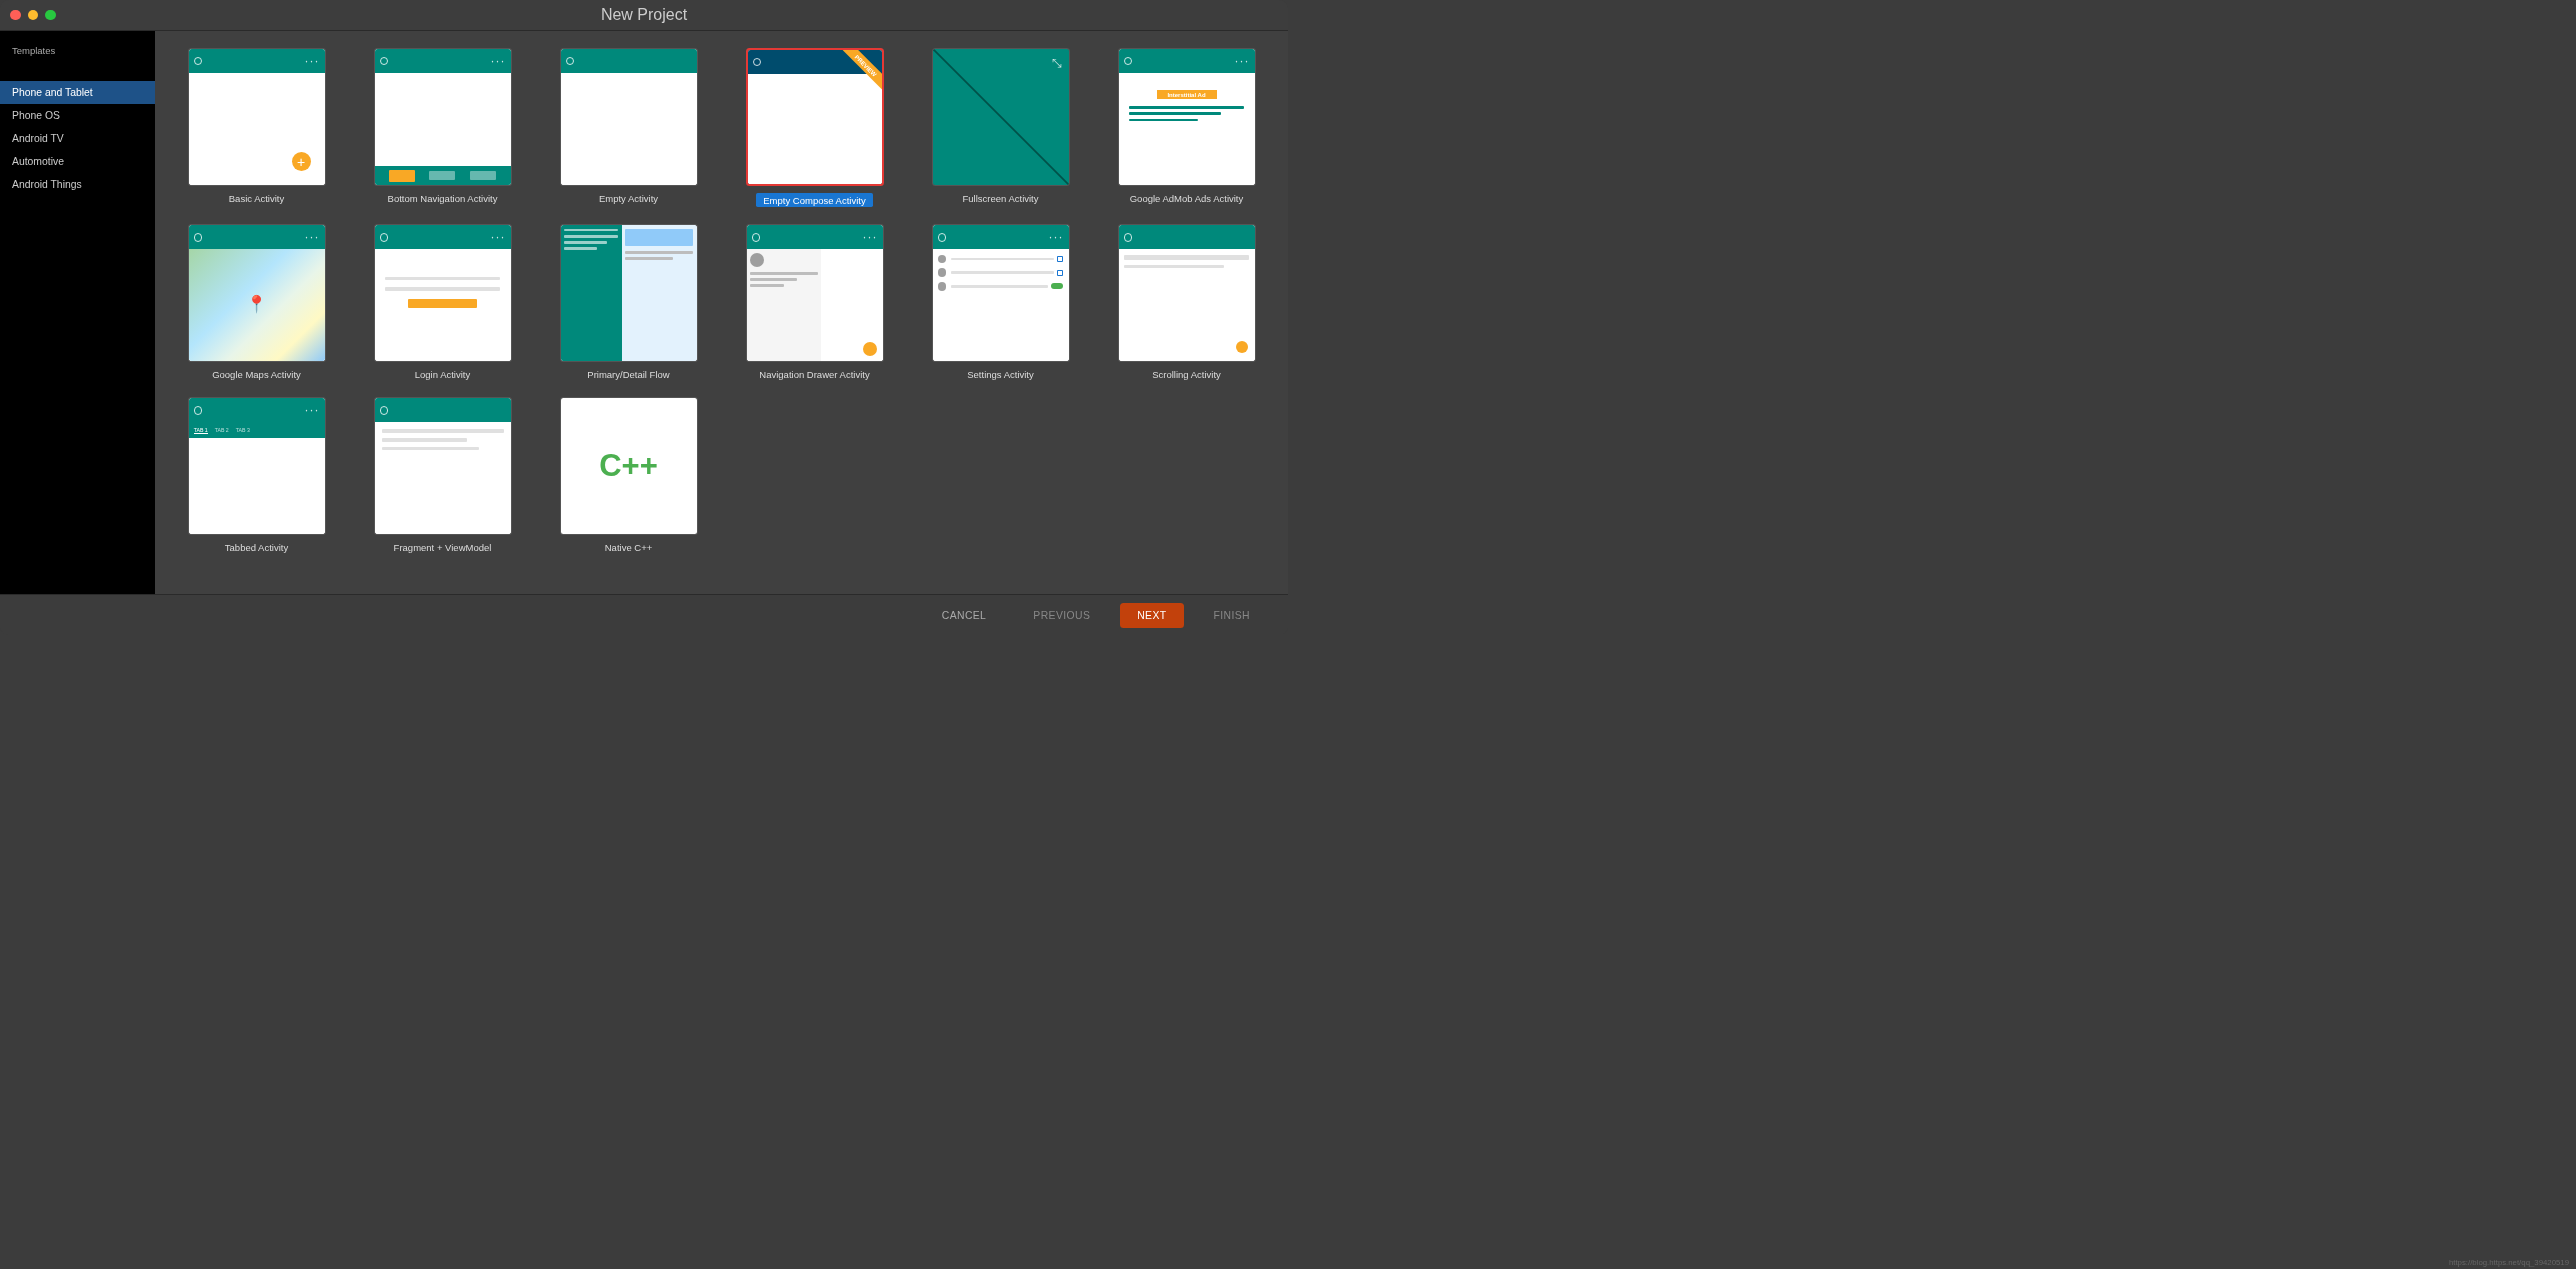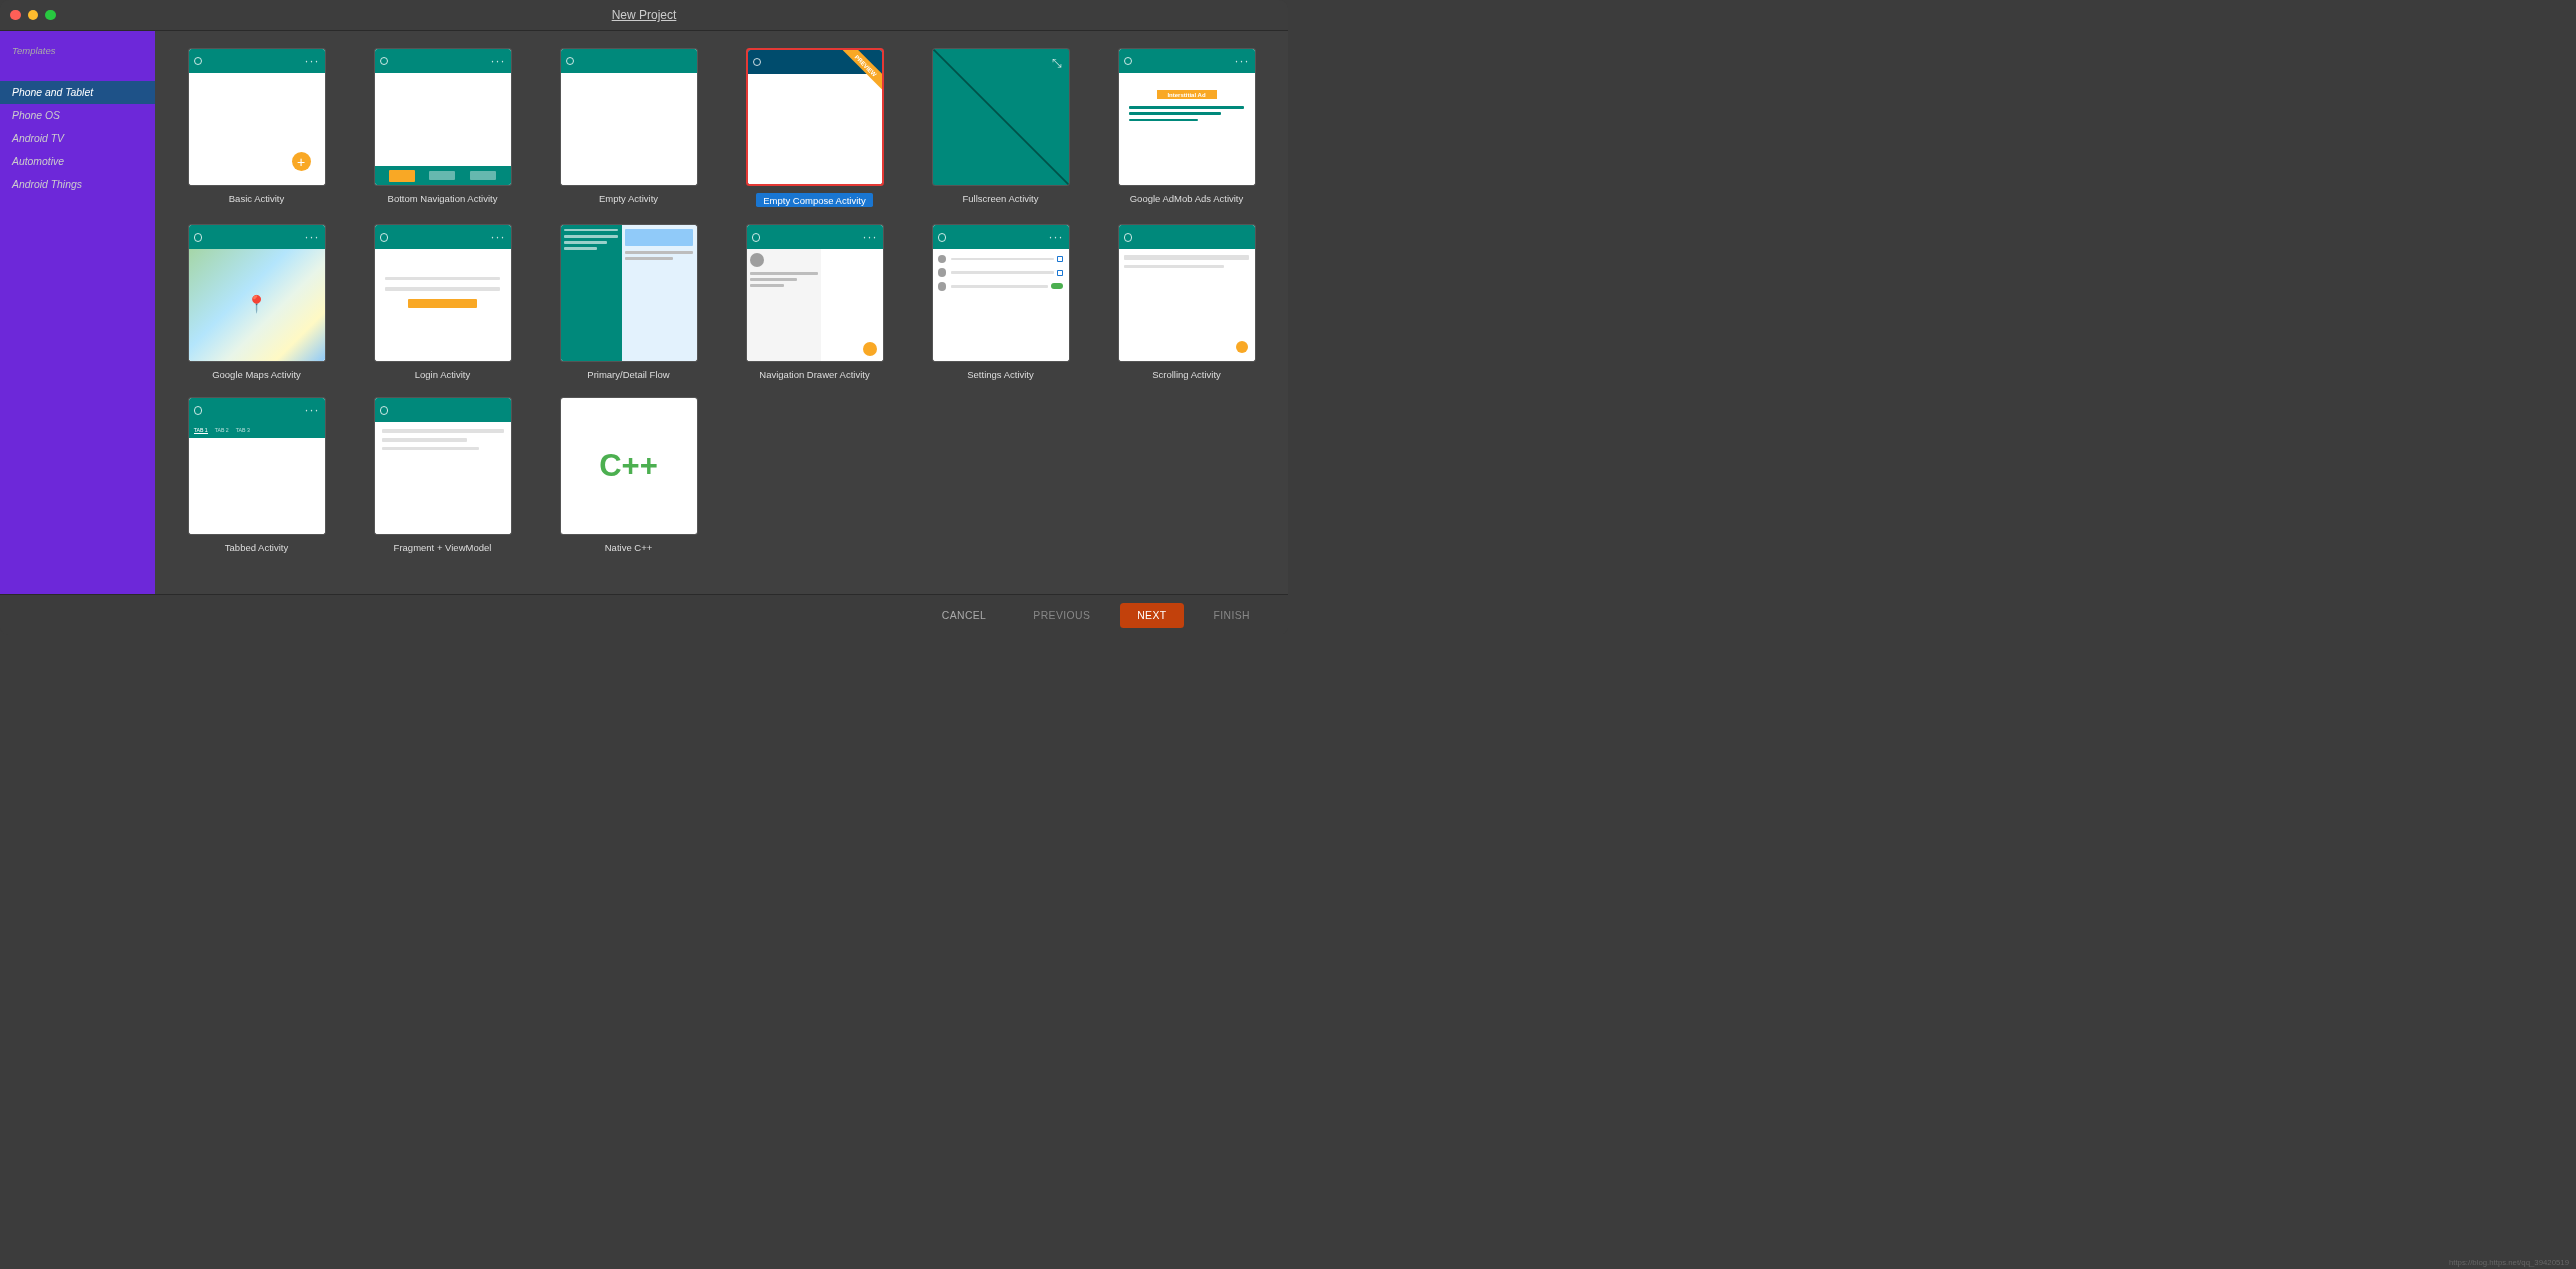--- a/index.html
+++ b/index.html
@@ -29,34 +29,32 @@
     }
     .tb-btn {
       width: 10.4px; height: 10.4px;
       border-radius: 50%;
     }
     .tb-close { background: #ff5f57; }
     .tb-min { background: #febc2e; }
     .tb-max { background: #28c840; }
     .title-text {
       color: #ccc;
-      font-size: 12px;
+      font-size: 16px;
       font-weight: 500;
-      text-decoration: underline;
     }
     .main-layout {
       display: flex;
       height: calc(635px - 31px - 41px);
     }
     .sidebar {
       width: 155px;
-      background: #6d28d9;
+      background: #000000;
       padding: 10.4px 0;
       flex-shrink: 0;
-      font-style: italic;
     }
     .sidebar-section-label {
       color: #aaa;
       font-size: 9.5px;
       padding: 3.5px 12px 5.2px 12px;
       font-weight: 500;
     }
     .sidebar-item {
       padding: 6px 12px;
       color: #ccc;

